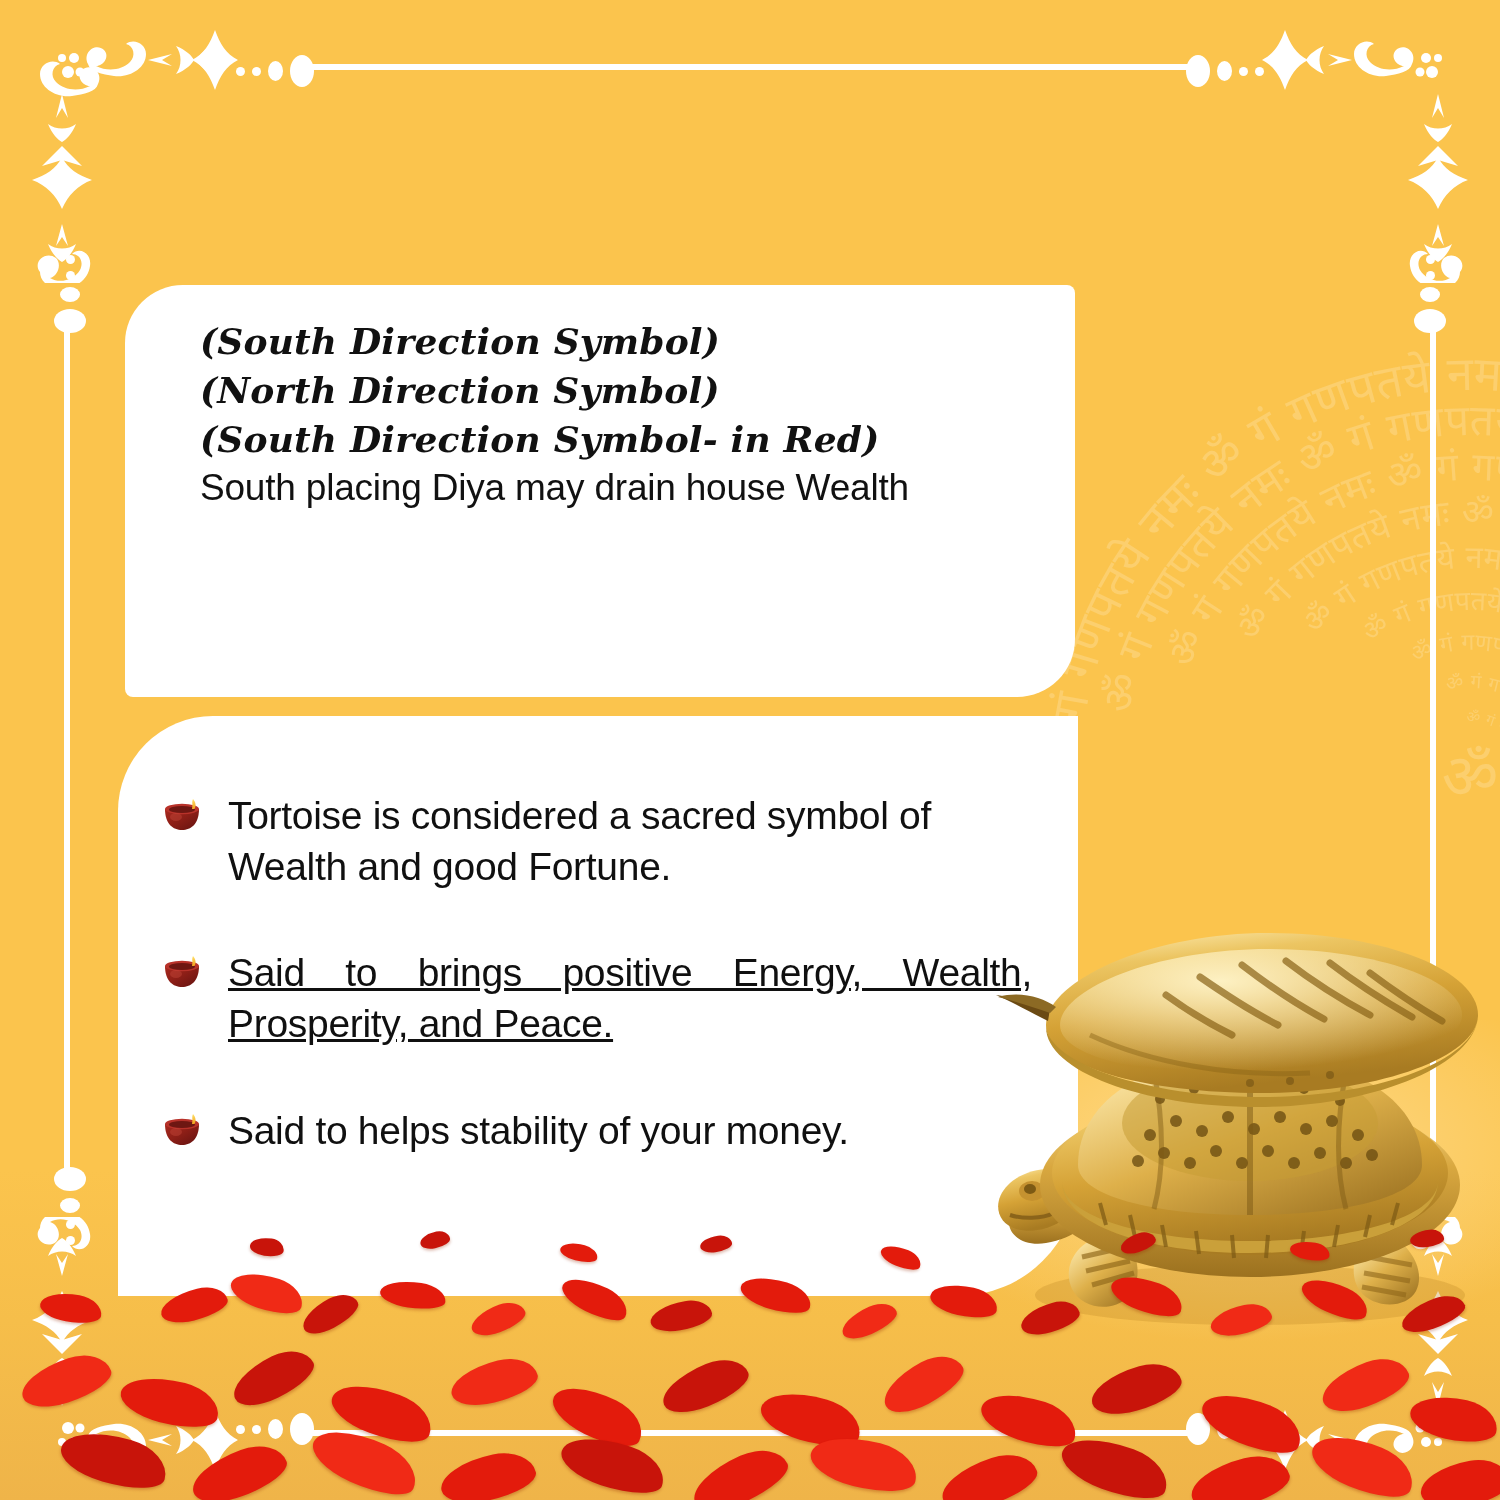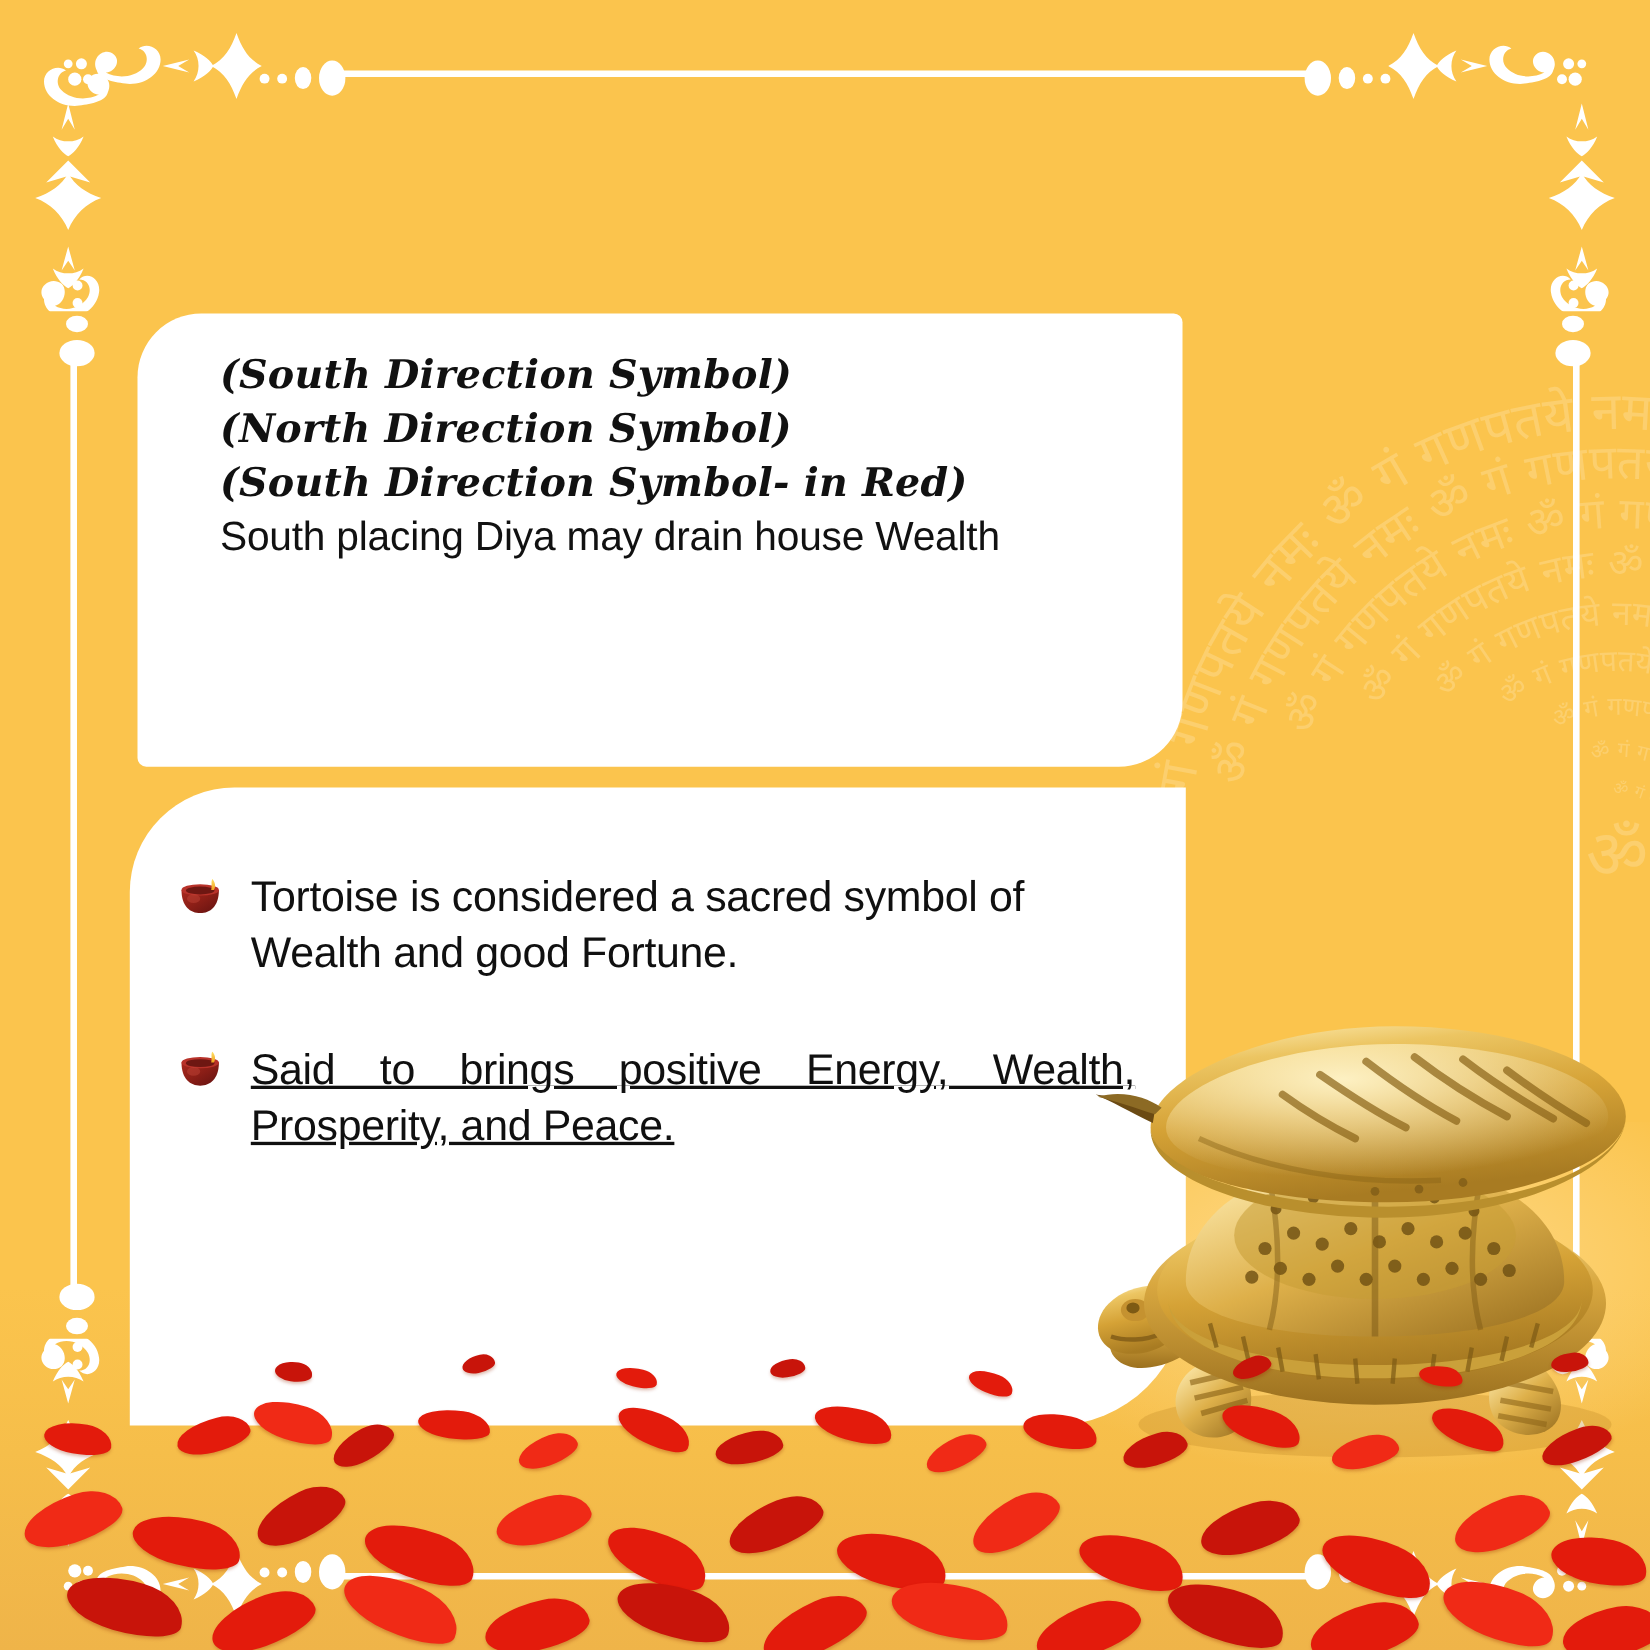--- a/index.html
+++ b/index.html
@@ -391,20 +391,32 @@
           <path d="M3,10 C3,25 11,31 20,31 C29,31 37,25 37,10 Z" fill="url(#dg1)"></path>
           <ellipse cx="20" cy="10" rx="17" ry="5.2" fill="#b8322a"></ellipse>
           <ellipse cx="20" cy="10.5" rx="13" ry="3.6" fill="#6e1712"></ellipse>
           <path d="M30,10 C31,6 29.5,3 31,0 C33.5,3 34.5,6.5 32.5,10 Z" fill="url(#dgf)"></path>
           <ellipse cx="14" cy="18" rx="6" ry="4" fill="#c4463a" opacity=".45"></ellipse>
         </svg>
       </span>
       <span class="ben-txt just">Said to brings positive Energy, Wealth, Prosperity, and Peace.</span>
     </div>
 
+    <div class="ben">
+      <span class="diya">
+        <svg viewBox="0 0 42 32" xmlns="http://www.w3.org/2000/svg">
+          <path d="M3,10 C3,25 11,31 20,31 C29,31 37,25 37,10 Z" fill="url(#dg1)"></path>
+          <ellipse cx="20" cy="10" rx="17" ry="5.2" fill="#b8322a"></ellipse>
+          <ellipse cx="20" cy="10.5" rx="13" ry="3.6" fill="#6e1712"></ellipse>
+          <path d="M30,10 C31,6 29.5,3 31,0 C33.5,3 34.5,6.5 32.5,10 Z" fill="url(#dgf)"></path>
+          <ellipse cx="14" cy="18" rx="6" ry="4" fill="#c4463a" opacity=".45"></ellipse>
+        </svg>
+      </span>
+      <span class="ben-txt">Said to helps stability of your money.</span>
+    </div>
   </div>
 
   <div class="tortoise">
     <svg viewBox="0 0 560 470" xmlns="http://www.w3.org/2000/svg">
       <defs>
         <linearGradient id="brass" x1="0" y1="0" x2="0.3" y2="1">
           <stop offset="0" stop-color="#fff0bb"></stop>
           <stop offset="22%" stop-color="#ecc562"></stop>
           <stop offset="55%" stop-color="#d5a236"></stop>
           <stop offset="100%" stop-color="#a87b22"></stop>

